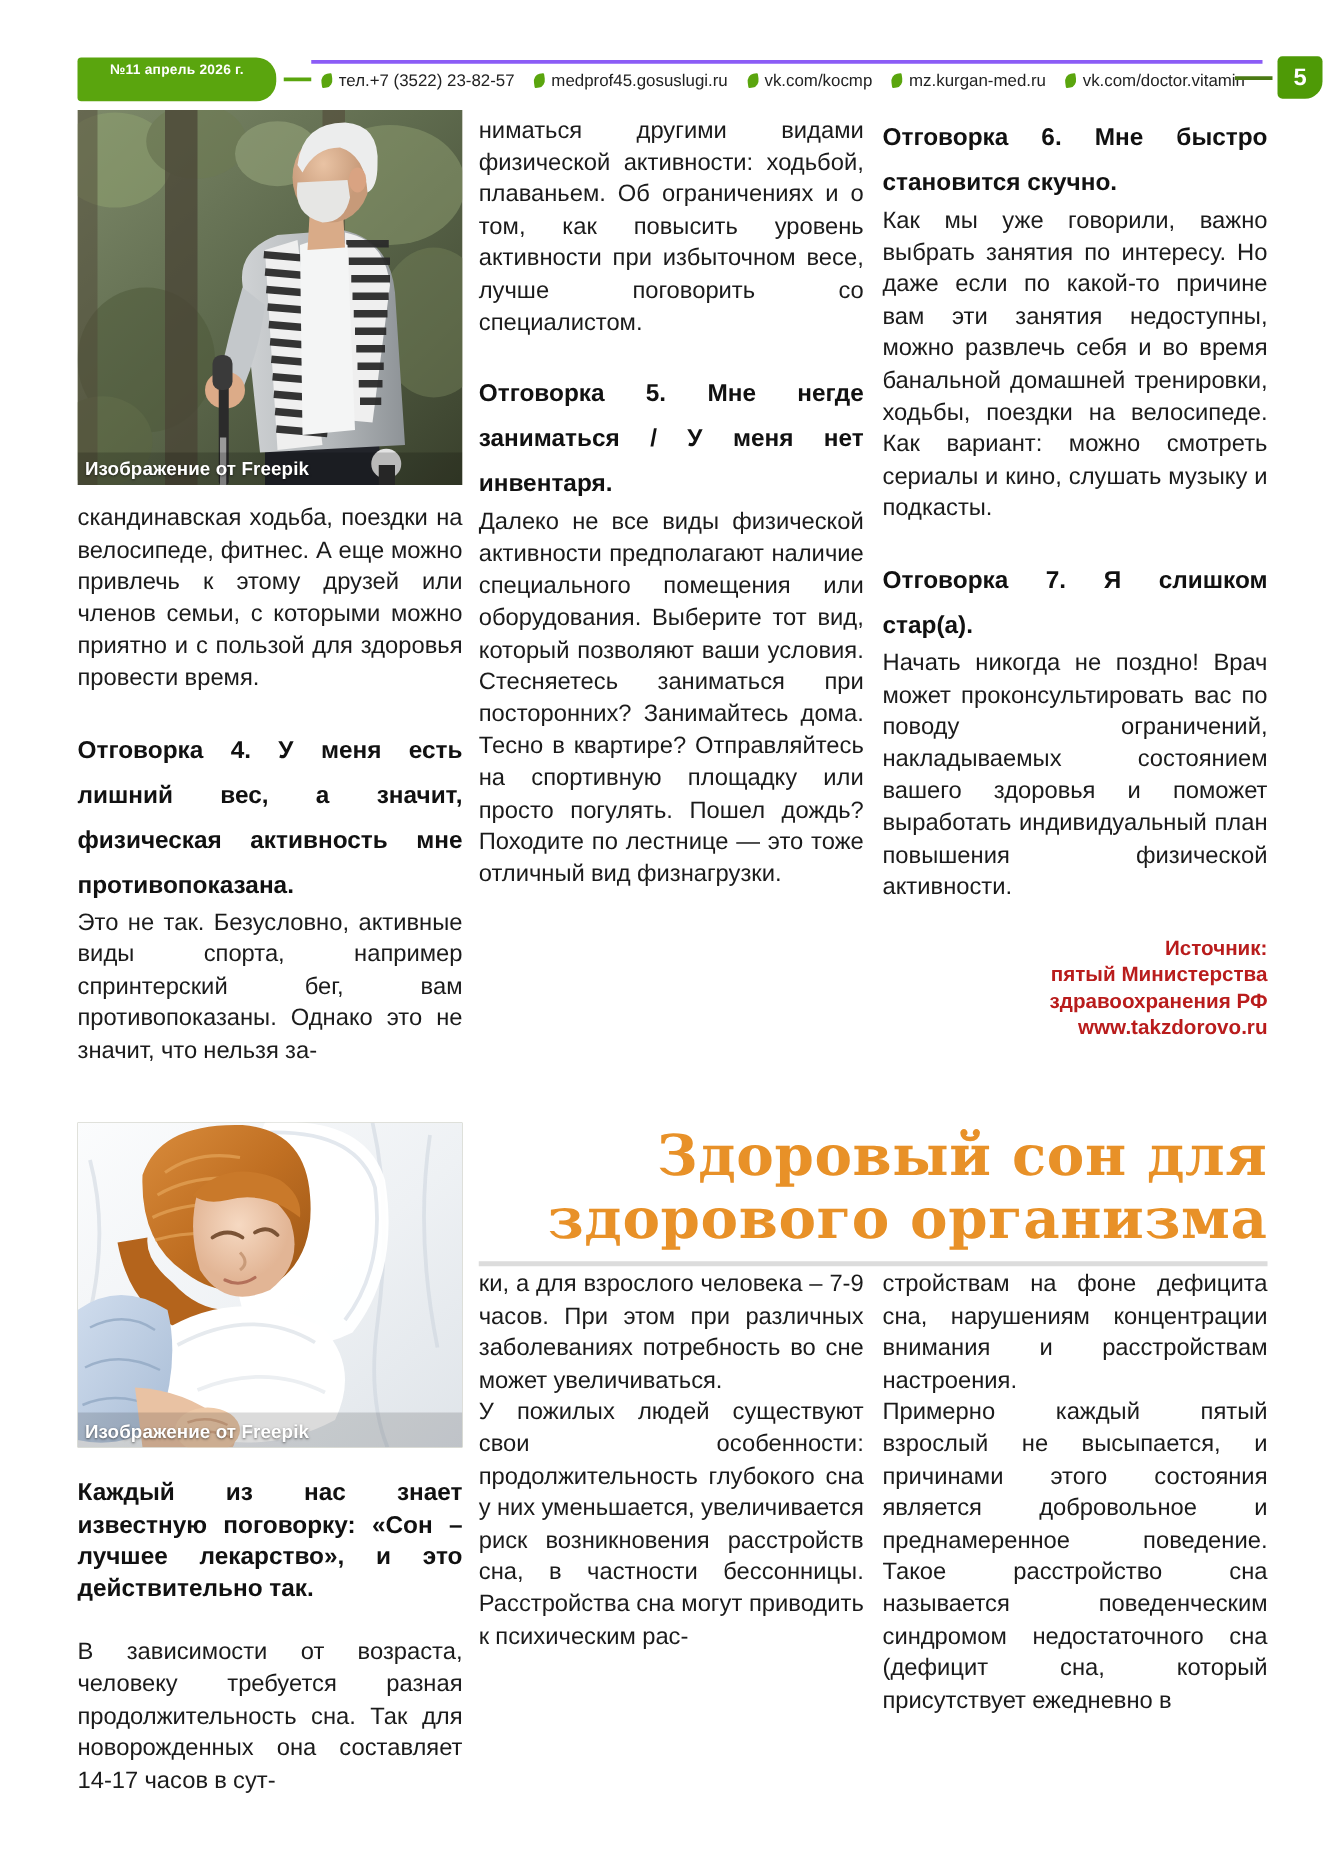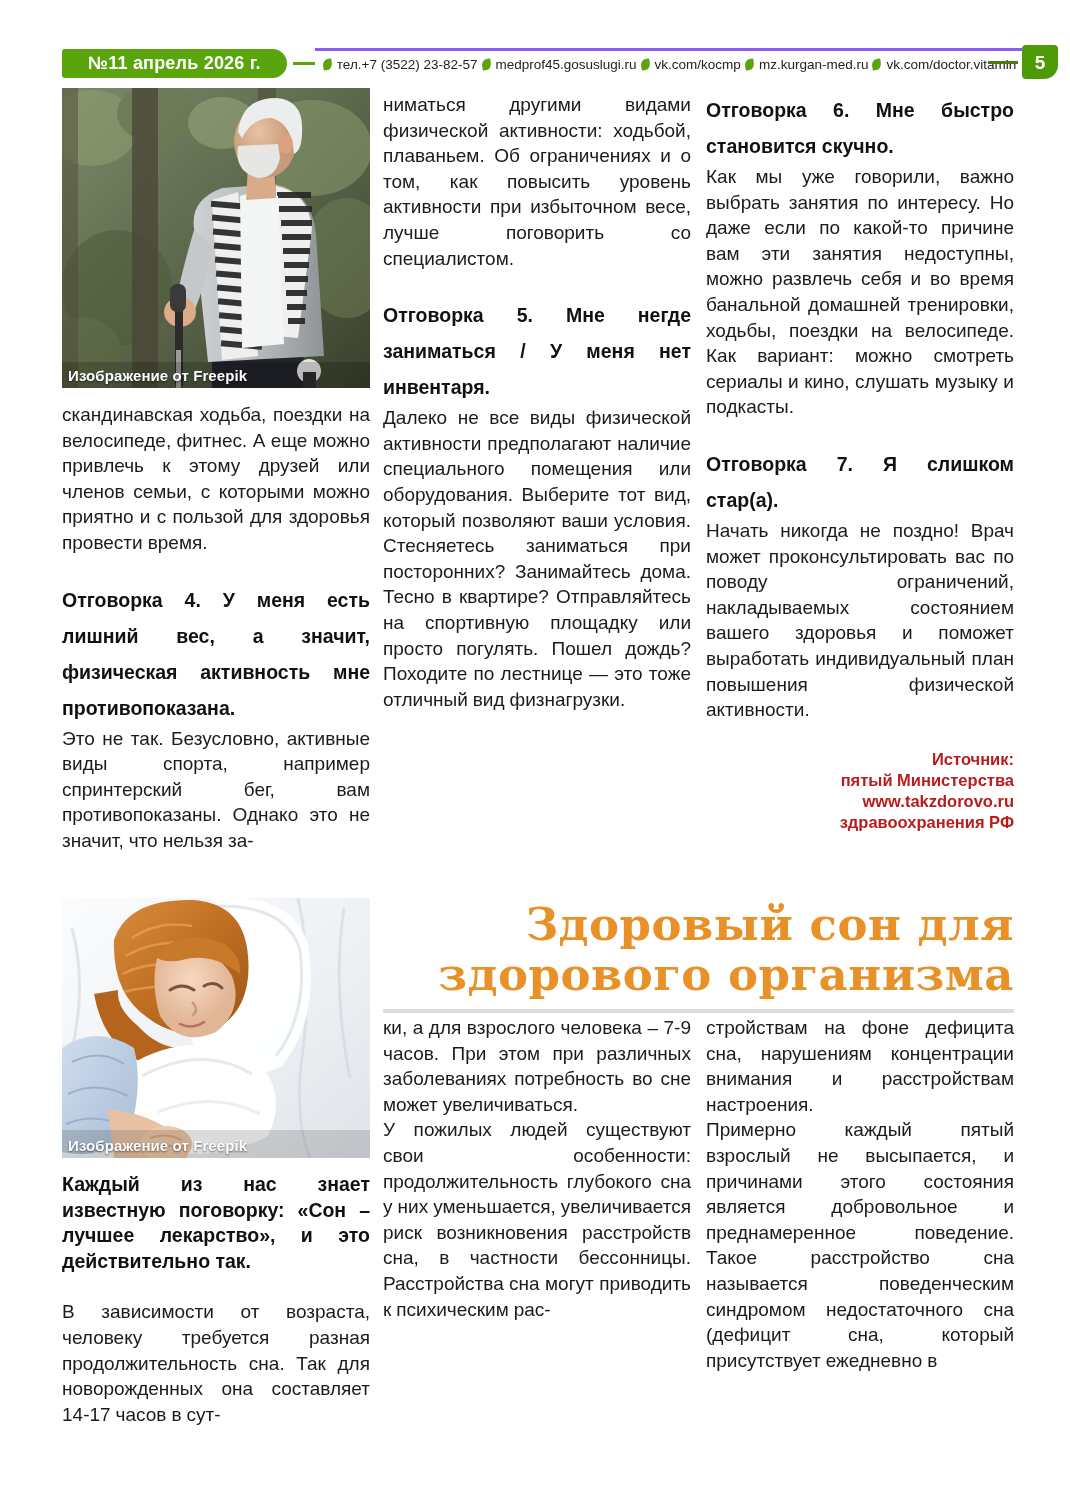--- a/index.html
+++ b/index.html
@@ -31,23 +31,23 @@
     left: 62px;
     top: 48px;
     width: 948px;
     height: 30px;
     display: flex;
     align-items: center;
   }
   .issue-pill {
     background: #5aa50e;
     color: #ffffff;
-    font-size: 18px;
-    font-weight: bold;
-    padding: 5px 26px 6px 26px;
+    font-size: 11px;
+    font-weight: bold;
+    padding: 5px 26px 19px 26px;
     border-radius: 3px 16px 16px 3px;
     white-space: nowrap;
     letter-spacing: .2px;
     line-height: 1;
   }
   .head-rule {
     flex: 0 0 auto;
     width: 22px;
     height: 3px;
     background: #5aa50e;
@@ -353,22 +353,22 @@
   <div class="col col-3" style="top:92px;">
     <h3 class="sub">Отговорка 6. Мне быстро становится скучно.</h3>
     <p class="body">Как мы уже говорили, важно выбрать занятия по интересу. Но даже если по какой-то причине вам эти занятия недоступны, можно развлечь себя и во время банальной домашней тренировки, ходьбы, поездки на велосипеде. Как вариант: можно смотреть сериалы и кино, слушать музыку и подкасты.</p>
 
     <h3 class="sub" style="margin-top:26px;">Отговорка 7. Я слишком стар(а).</h3>
     <p class="body">Начать никогда не поздно! Врач может проконсультировать вас по поводу ограничений, накладываемых состоянием вашего здоровья и поможет выработать индивидуальный план повышения физической активности.</p>
 
     <div class="source">
       <div>Источник:</div>
       <div>пятый Министерства</div>
+      <div>здравоохранения РФ</div>
       <div>www.takzdorovo.ru</div>
-      <div>здравоохранения РФ</div>
     </div>
   </div>
 
   <div class="headline-block">
     <div class="headline">Здоровый сон для</div>
     <div class="headline">здорового организма</div>
     <div class="headline-rule"></div>
   </div>
 
   <div class="col col-1" style="top:898px;">
@@ -440,21 +440,21 @@
         <ellipse cx="104" cy="246" rx="26" ry="18" fill="#eecaa9"></ellipse>
         <g stroke="#d7a987" stroke-width="2" fill="none">
           <path d="M88 240 Q104 234 120 242"></path>
           <path d="M90 250 Q106 244 122 252"></path>
         </g>
         <rect x="0" y="232" width="308" height="28" fill="#000" opacity="0.14"></rect>
       </svg>
       <span class="caption">Изображение от Freepik</span>
     </div>
 
-    <p class="lead-bold" style="margin-top:14px;">Каждый из нас знает известную поговорку: «Сон – лучшее лекарство», и это действительно так.</p>
+    <p class="lead-bold" style="margin-top:24px;">Каждый из нас знает известную поговорку: «Сон – лучшее лекарство», и это действительно так.</p>
 
     <p class="body gap">В зависимости от возраста, человеку требуется разная продолжительность сна. Так для новорожденных она составляет 14-17 часов в сут-</p>
   </div>
 
   <div class="col col-2" style="top:1015px;">
     <p class="body">ки, а для взрослого человека – 7-9 часов. При этом при различных заболеваниях потребность во сне может увеличиваться.</p>
     <p class="body gap">У пожилых людей существуют свои особенности: продолжительность глубокого сна у них уменьшается, увеличивается риск возникновения расстройств сна, в частности бессонницы. Расстройства сна могут приводить к психическим рас-</p>
   </div>
 
   <div class="col col-3" style="top:1015px;">

